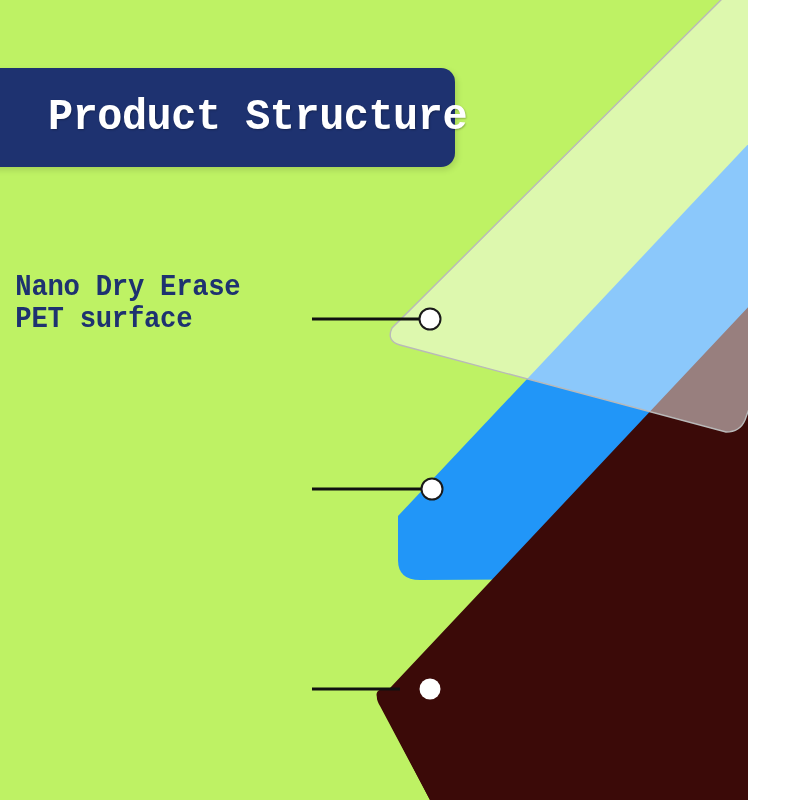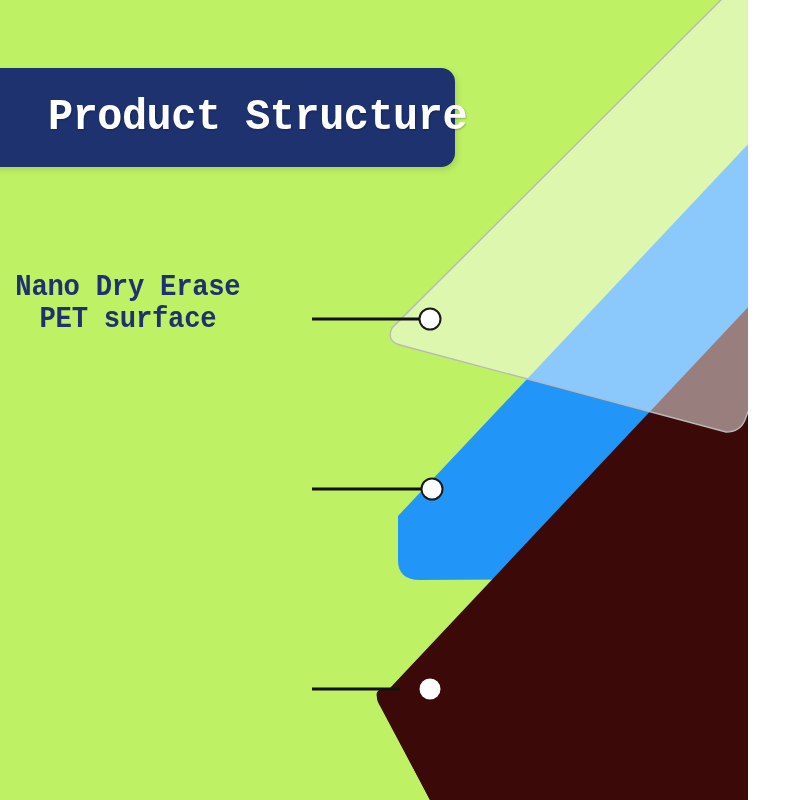--- a/index.html
+++ b/index.html
@@ -52,21 +52,21 @@
     line-height: 1;
     white-space: nowrap;
     transform: scaleX(0.93);
     transform-origin: left center;
     text-shadow: 1px 1px 2px rgba(0, 0, 0, 0.28);
   }
 
   
   .callout {
     position: absolute;
-    text-align: center;
+    text-align: left;
     color: #1e3270;
     font-size: 29px;
     font-weight: bold;
     line-height: 1.12;
     letter-spacing: -0.3px;
     white-space: nowrap;
   }
   .callout .ln {
     display: block;
     transform: scaleX(0.94);

